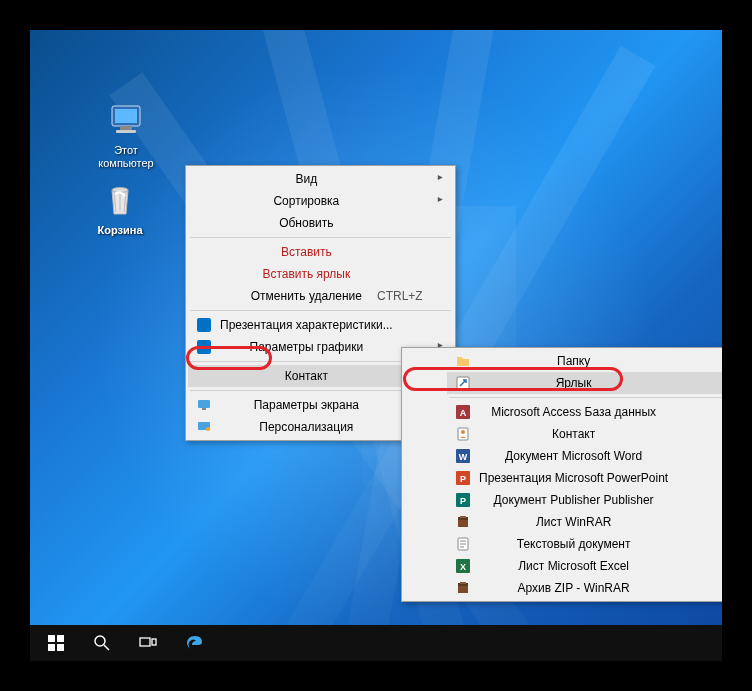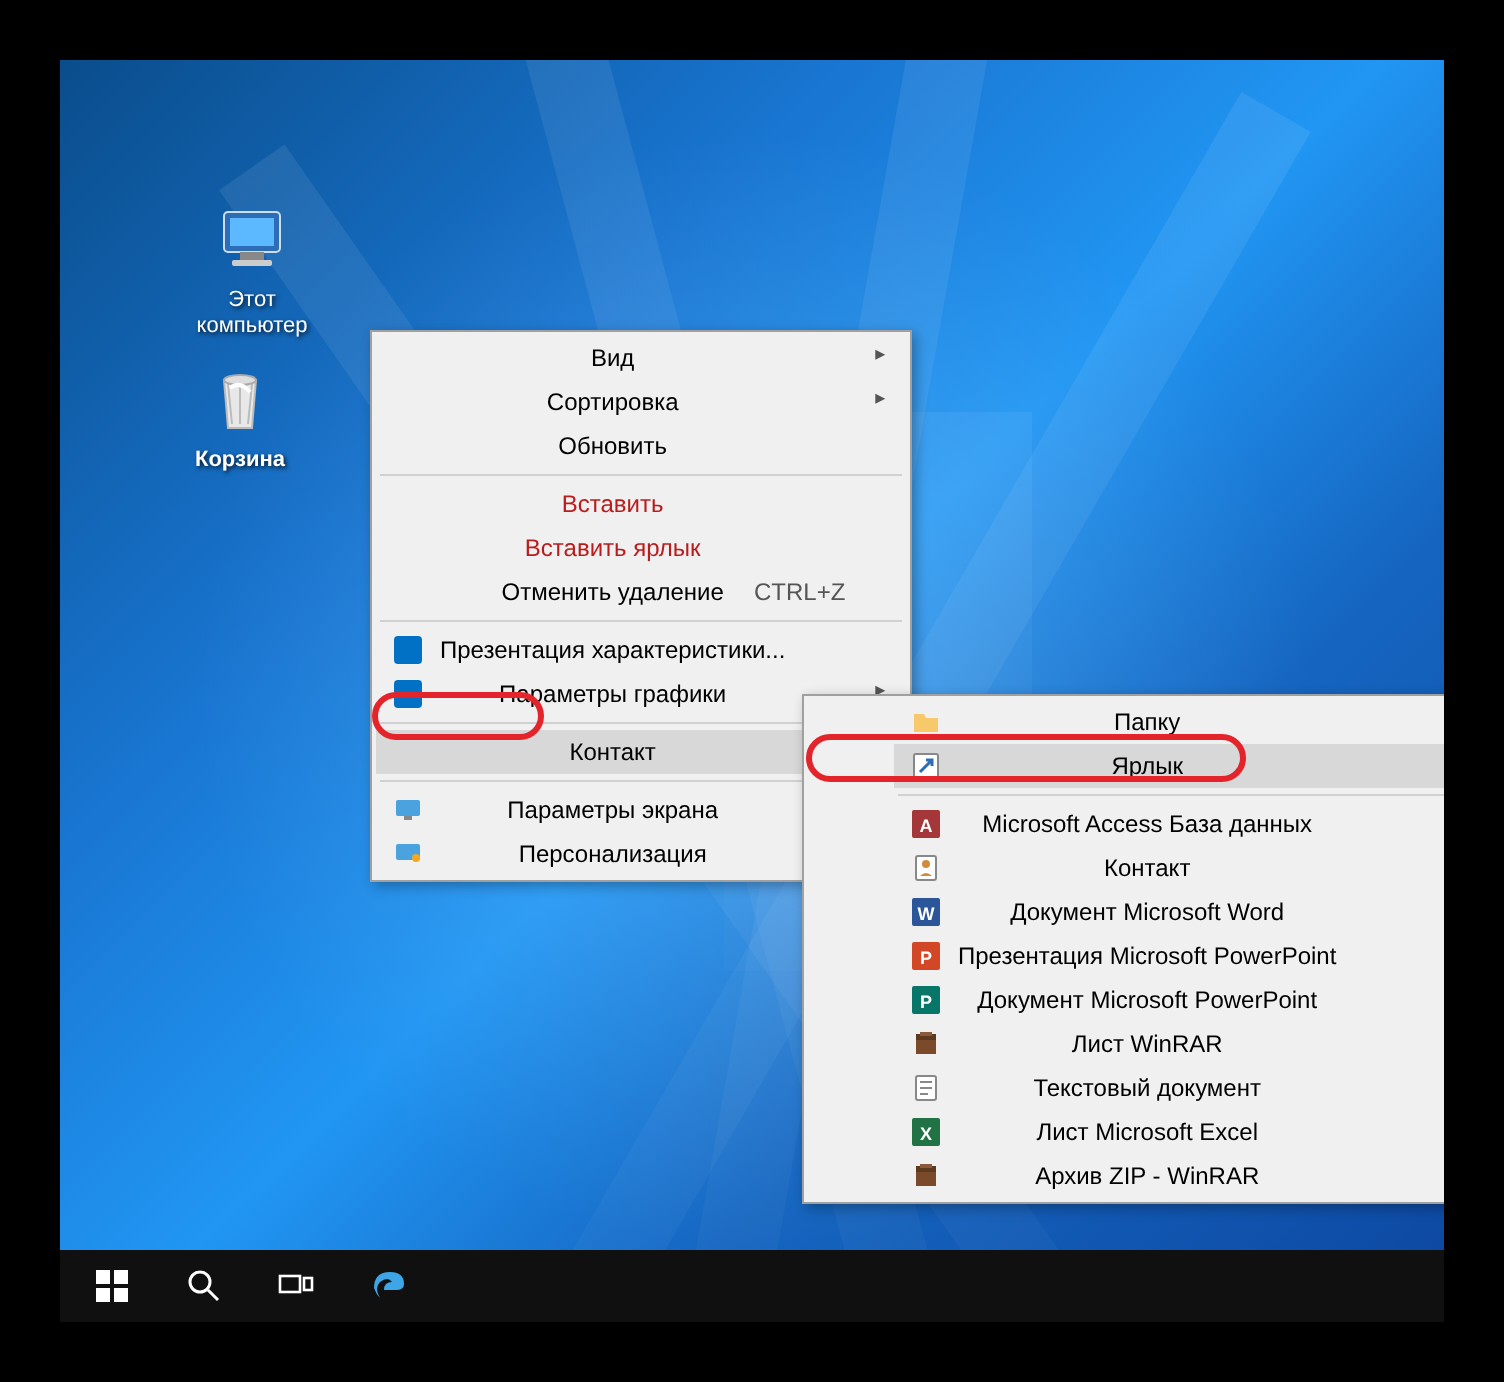--- a/index.html
+++ b/index.html
@@ -263,21 +263,21 @@
         </span>
       <span>Презентация Microsoft PowerPoint</span>
     </div>
     <div class="menu-item">
       <span class="mi-icon">
           <svg width="14" height="14">
             <rect width="14" height="14" rx="1" fill="#077568"></rect>
             <text x="7" y="11" text-anchor="middle" font-size="9" fill="#fff" font-weight="bold">P</text>
           </svg>
         </span>
-      <span>Документ Microsoft PowerPoint</span>
+      <span>Документ Publisher Publisher</span>
     </div>
     <div class="menu-item">
       <span class="mi-icon">
           <svg width="14" height="14">
             <rect x="2" y="4" width="10" height="8" fill="#7a4a2b"></rect>
             <rect x="2" y="2" width="10" height="3" fill="#5b3a1f"></rect>
             <rect x="4" y="1" width="6" height="2" fill="#8b5a3c"></rect>
           </svg>
         </span>
       <span>Лист WinRAR</span>

